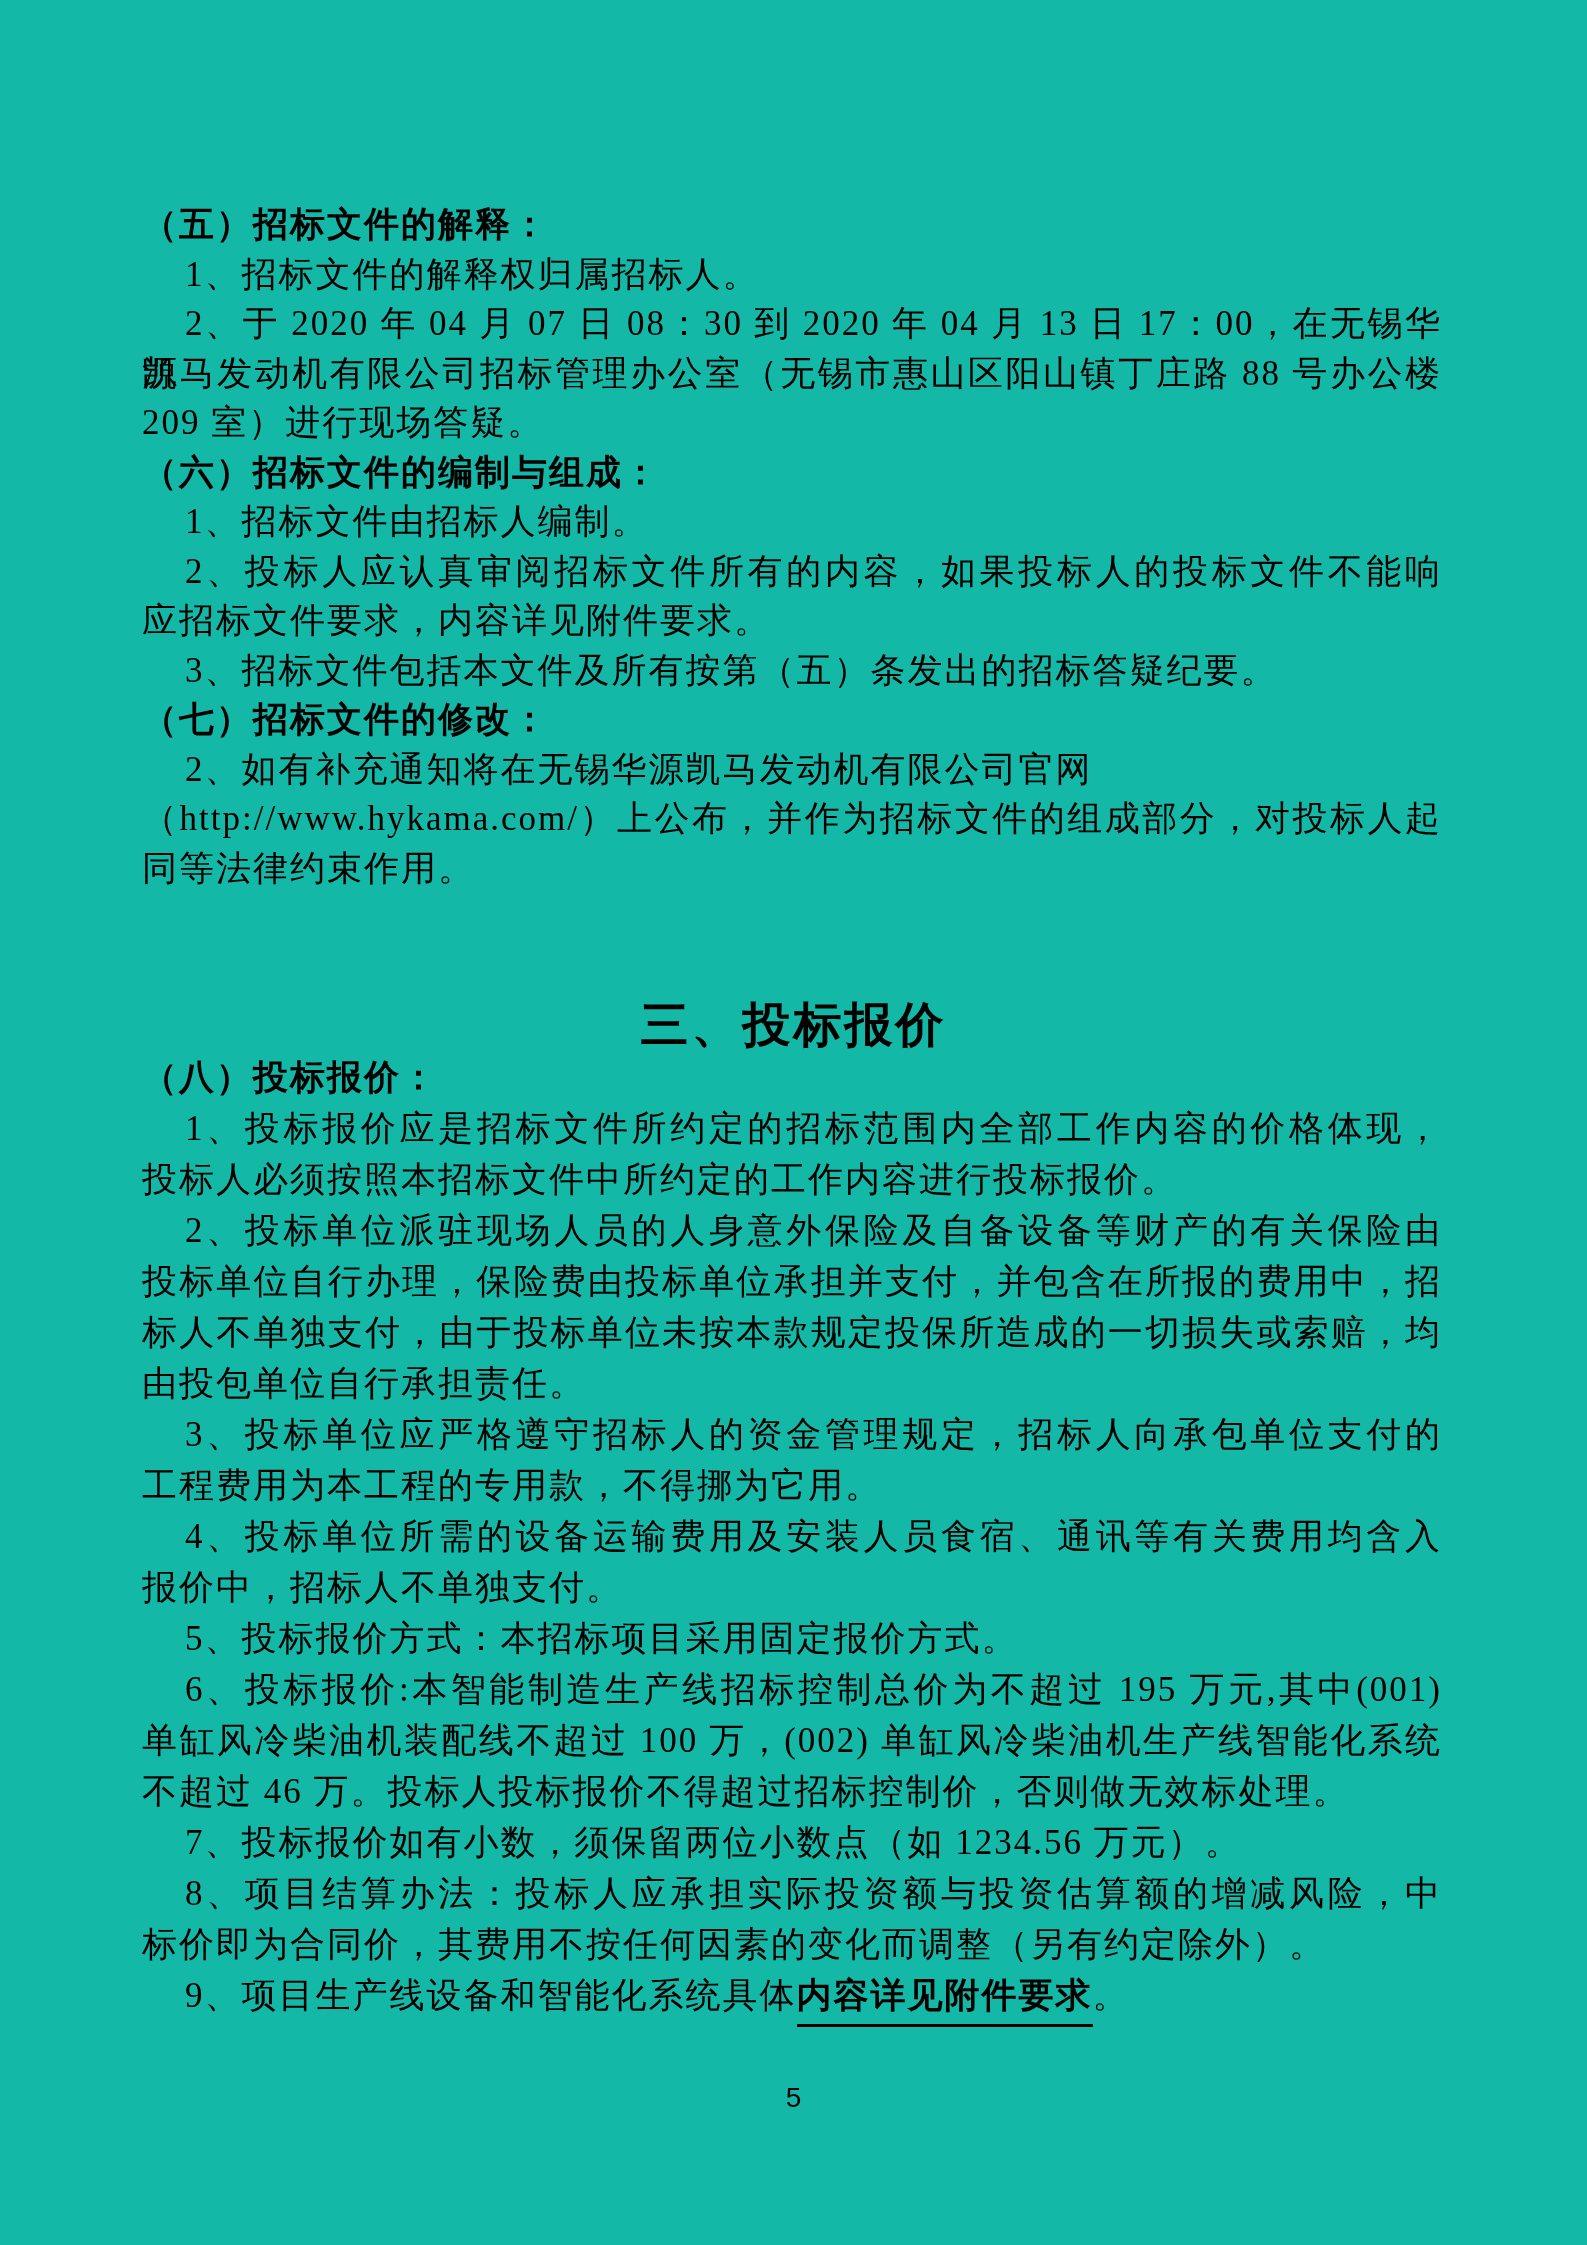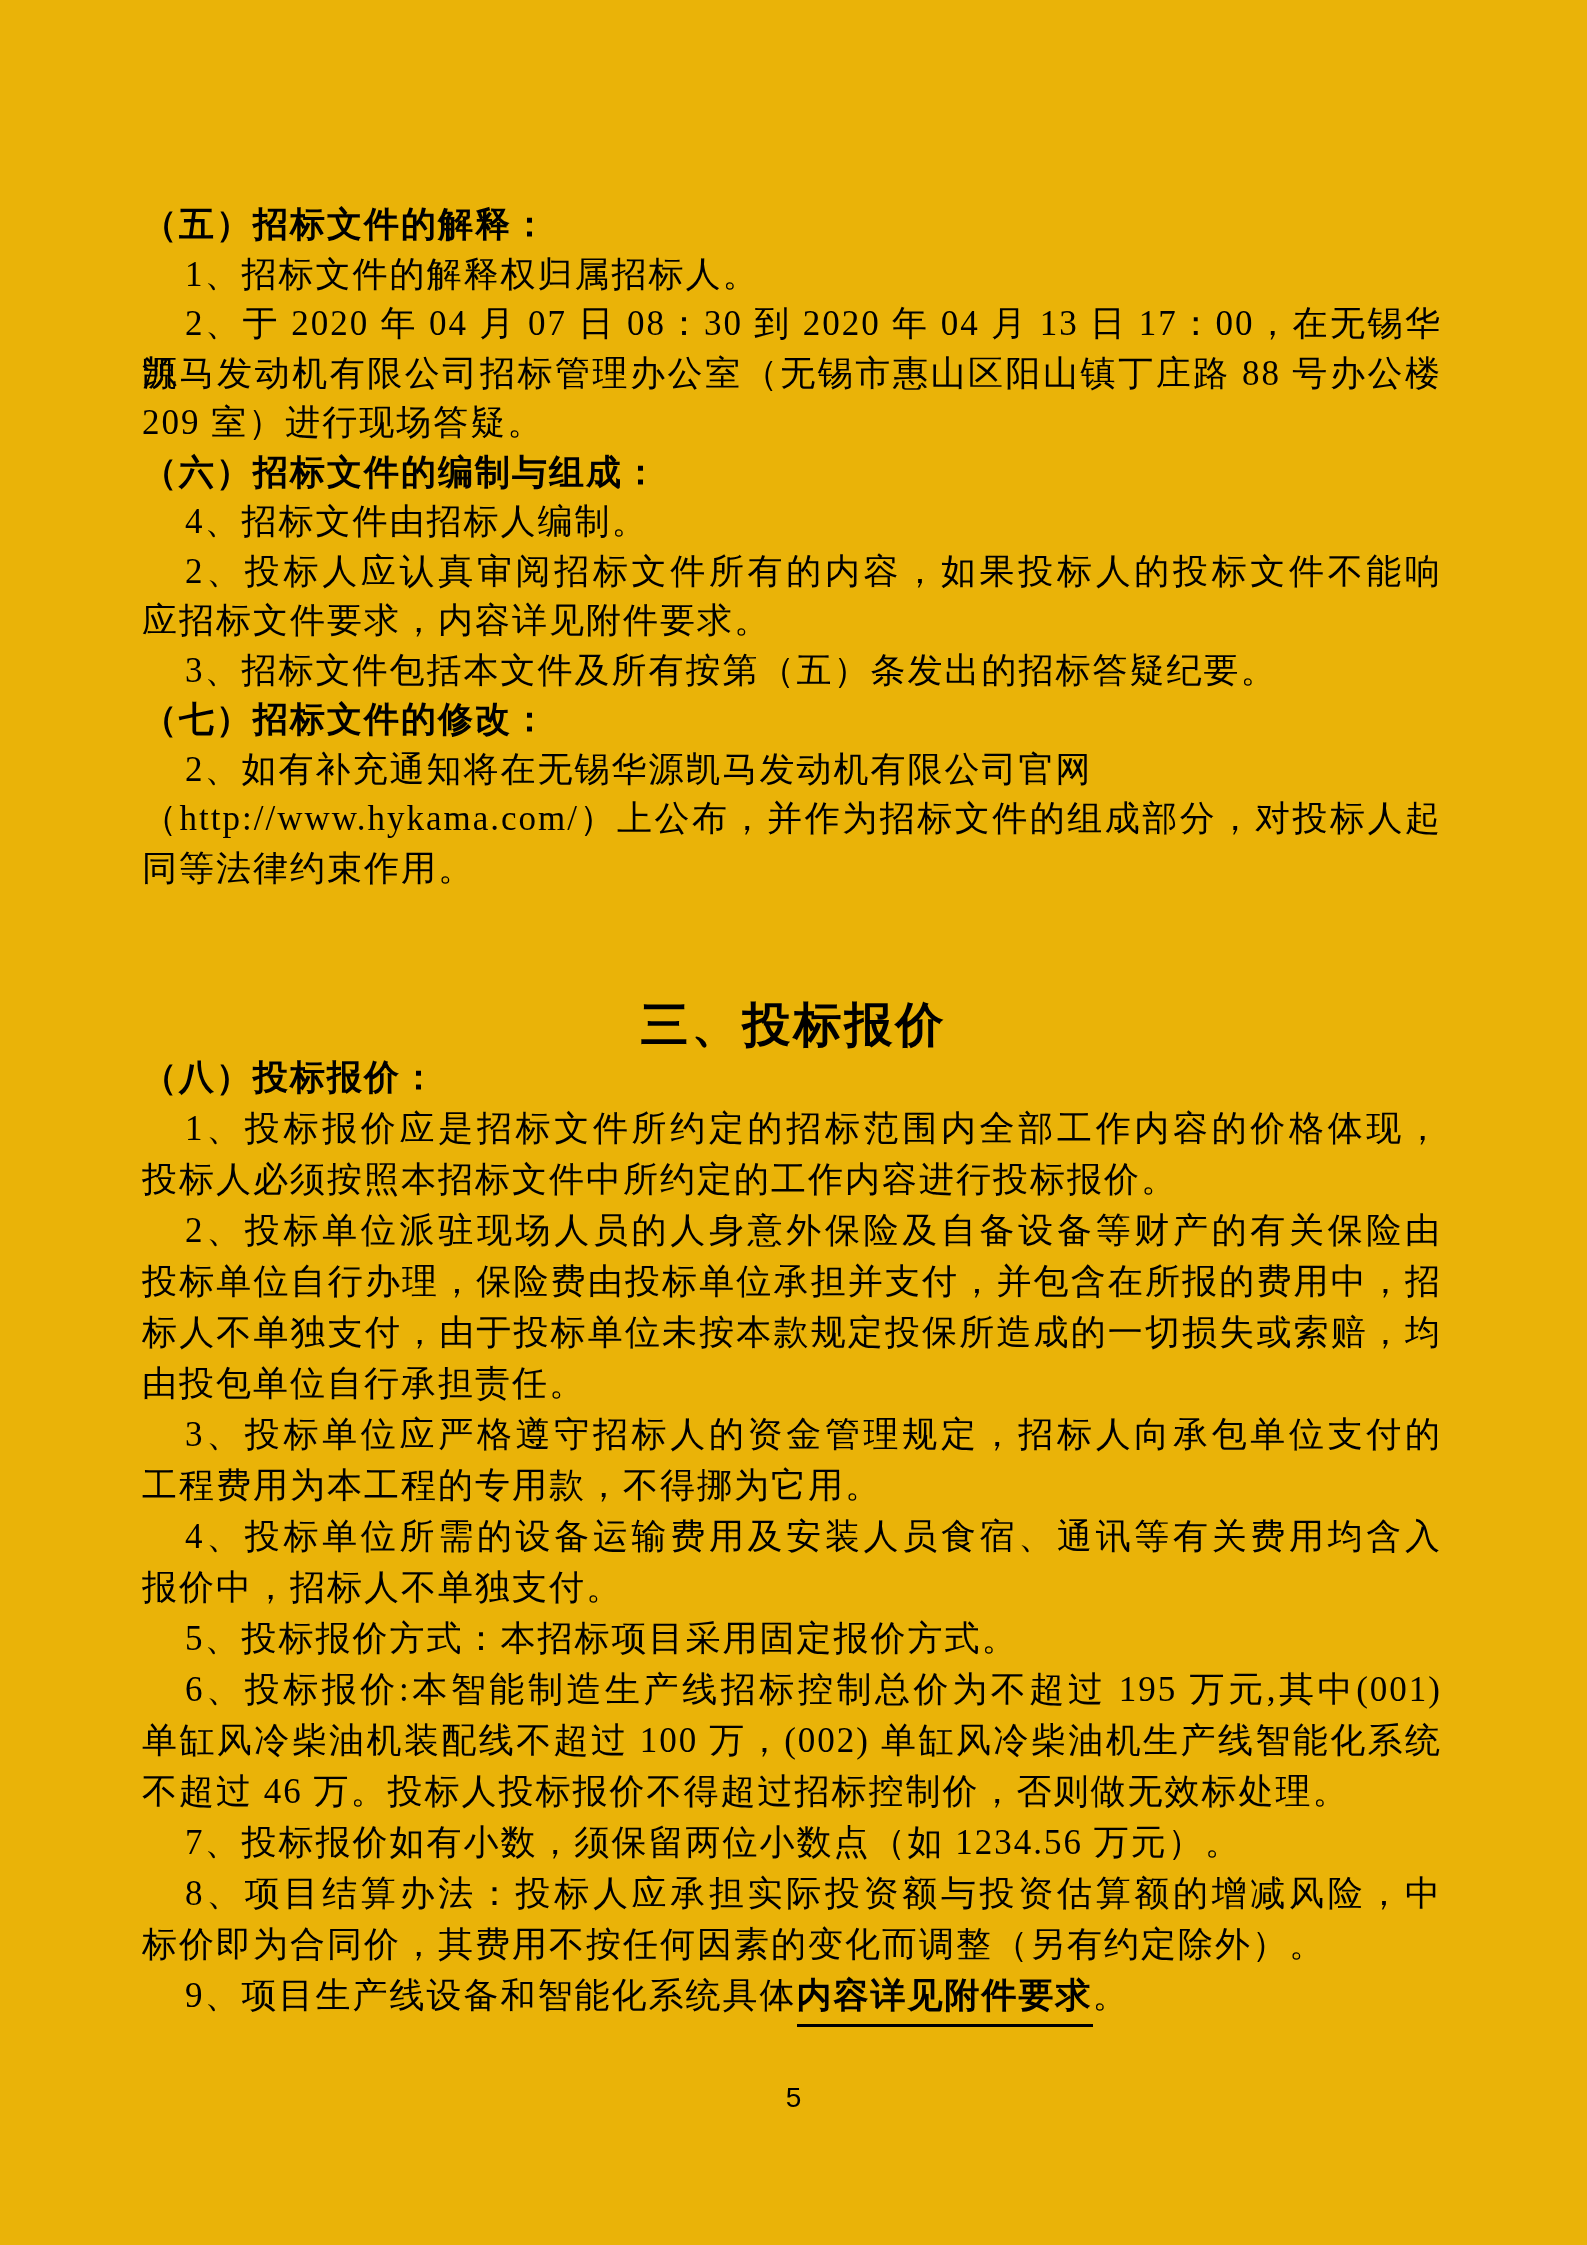--- a/index.html
+++ b/index.html
@@ -1,20 +1,20 @@
 <!DOCTYPE html>
 <html lang="zh"><head>
 <meta charset="utf-8">
 <style>
   html,body{margin:0;padding:0;background:#ffffff;}
   #page{
     position:relative;
     width:1587px;
     height:2245px;
-    background:#eab308;
+    background:#14b8a6;
     color:#000;
     font-family:"Liberation Serif","DejaVu Serif",serif;
     overflow:hidden;
   }
   .block{
     position:absolute;
     left:142px;
     width:1300px;
     font-size:35px;
     letter-spacing:2px;
@@ -62,21 +62,21 @@
 
 <div id="page">
 
   <div class="block upper">
     <div class="line b">（五）招标文件的解释：</div>
     <div class="line in">1、招标文件的解释权归属招标人。</div>
     <div class="line in j">2、于 2020 年 04 月 07 日 08：30 到 2020 年 04 月 13 日 17：00，在无锡华源</div>
     <div class="line j">凯马发动机有限公司招标管理办公室（无锡市惠山区阳山镇丁庄路 88 号办公楼</div>
     <div class="line">209 室）进行现场答疑。</div>
     <div class="line b">（六）招标文件的编制与组成：</div>
-    <div class="line in">4、招标文件由招标人编制。</div>
+    <div class="line in">1、招标文件由招标人编制。</div>
     <div class="line in j">2、投标人应认真审阅招标文件所有的内容，如果投标人的投标文件不能响</div>
     <div class="line">应招标文件要求，内容详见附件要求。</div>
     <div class="line in">3、招标文件包括本文件及所有按第（五）条发出的招标答疑纪要。</div>
     <div class="line b">（七）招标文件的修改：</div>
     <div class="line in">2、如有补充通知将在无锡华源凯马发动机有限公司官网</div>
     <div class="line j">（http://www.hykama.com/）上公布，并作为招标文件的组成部分，对投标人起</div>
     <div class="line">同等法律约束作用。</div>
   </div>
 
   <div class="sec-title">三、投标报价</div>

